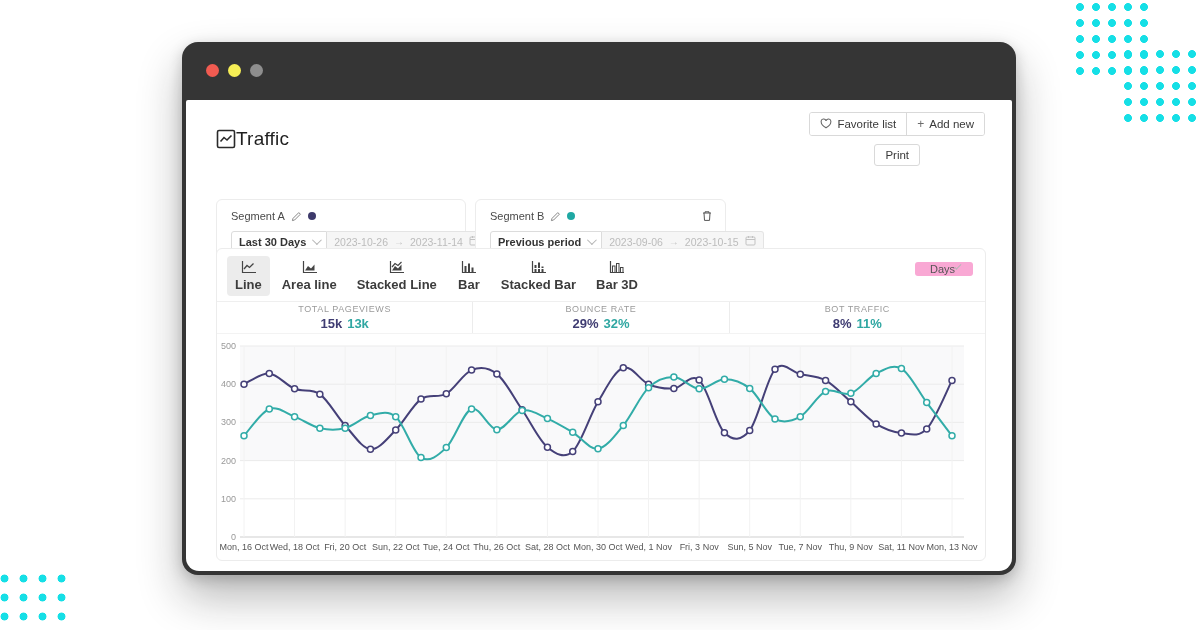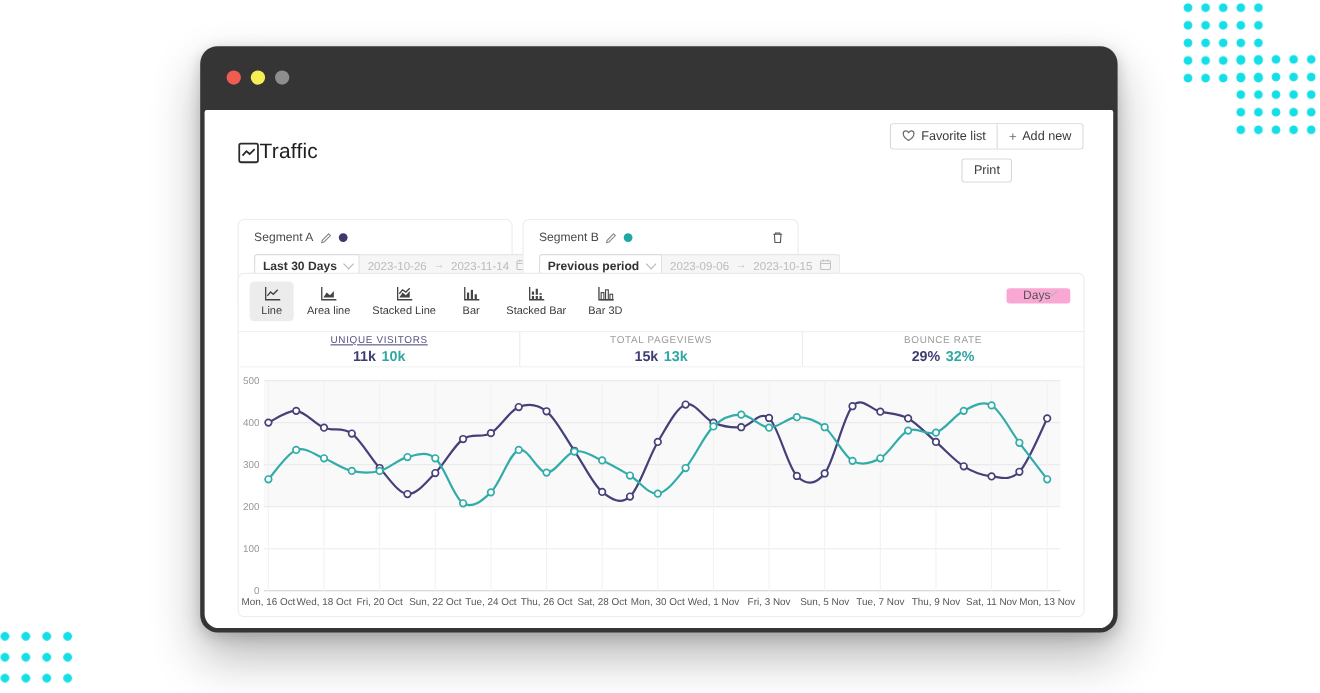--- a/index.html
+++ b/index.html
@@ -64,21 +64,21 @@
   .seg-filter { position:absolute; left:14px; top:59px; display:flex; align-items:center; gap:6px;
     font-size:11.5px; color:#383838; cursor:pointer; }
 
   
   .panel { position:absolute; left:30px; top:148px; width:770px; height:313px;
     border:1px solid #ececec; border-radius:6px; background:#fff; }
   .tabs { position:absolute; left:10px; top:7px; display:flex; gap:4px; }
   .tab { display:flex; flex-direction:column; align-items:center; justify-content:center; gap:3px;
     min-width:40px; padding:5px 8px 4px; border-radius:4px; cursor:pointer; }
   .tab.active { background:#ececec; }
-  .tab-label { font-size:10px; color:#3c3c3c; white-space:nowrap; }
+  .tab-label { font-size:13px; color:#3c3c3c; white-space:nowrap;font-weight:bold; }
   .tab-icon { height:13px; display:flex; align-items:flex-end; }
   .interval { position:absolute; right:12px; top:13px; width:58px; height:14px;
     border:7px solid #f9a8d4; border-radius:3px; background:#fff;
     display:flex; align-items:center; justify-content:space-between; padding:0 8px;
     font-size:11px; color:#555; cursor:pointer; }
   .metrics { position:absolute; left:0; right:0; top:52px; height:33px;
     border-top:1px solid #efefef; border-bottom:1px solid #f3f3f3; display:flex; }
   .metric { flex:1; display:flex; flex-direction:column; align-items:center; justify-content:center;
     gap:2px; cursor:pointer; }
   .metric + .metric { border-left:1px solid #ececec; }
@@ -284,31 +284,31 @@
                 </svg>
               </span>
     <span class="tab-label">Bar 3D</span>
   </div>
           </div>
         <div class="interval">
           <span>Days</span>
           <span class="caret" style="margin-top:-3px"></span>
         </div>
         <div class="metrics">
-            <div class="metric active">
-    <span class="metric-label">UNIQUE VISITORS</span>
-    <span class="metric-vals"><span class="val-a">11k</span><span class="val-b">10k</span></span>
-  </div>
             <div class="metric">
     <span class="metric-label">TOTAL PAGEVIEWS</span>
     <span class="metric-vals"><span class="val-a">15k</span><span class="val-b">13k</span></span>
   </div>
             <div class="metric">
     <span class="metric-label">BOUNCE RATE</span>
     <span class="metric-vals"><span class="val-a">29%</span><span class="val-b">32%</span></span>
+  </div>
+            <div class="metric">
+    <span class="metric-label">BOT TRAFFIC</span>
+    <span class="metric-vals"><span class="val-a">8%</span><span class="val-b">11%</span></span>
   </div>
           </div>
         <div class="chart-wrap">
           <svg width="770" height="226" viewBox="0 0 770 226">
               <rect x="23" y="11" width="724" height="114.6" fill="#f9f9fa"></rect>
               <line x1="23" y1="202" x2="747" y2="202" stroke="#cfcfcf" stroke-width="1"></line>
               <text x="19" y="205" text-anchor="end" font-size="9" fill="#999">0</text>
               <line x1="23" y1="163.8" x2="747" y2="163.8" stroke="#ebebeb" stroke-width="1"></line>
               <text x="19" y="166.8" text-anchor="end" font-size="9" fill="#999">100</text>
               <line x1="23" y1="125.6" x2="747" y2="125.6" stroke="#ebebeb" stroke-width="1"></line>

